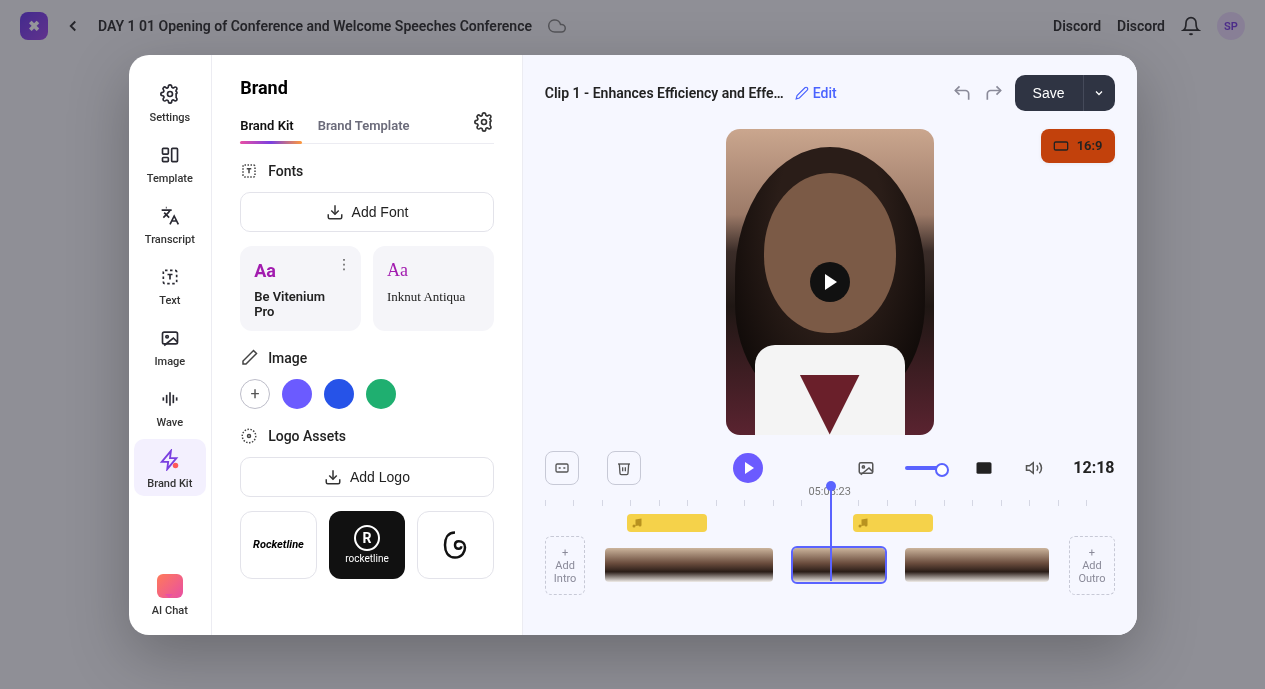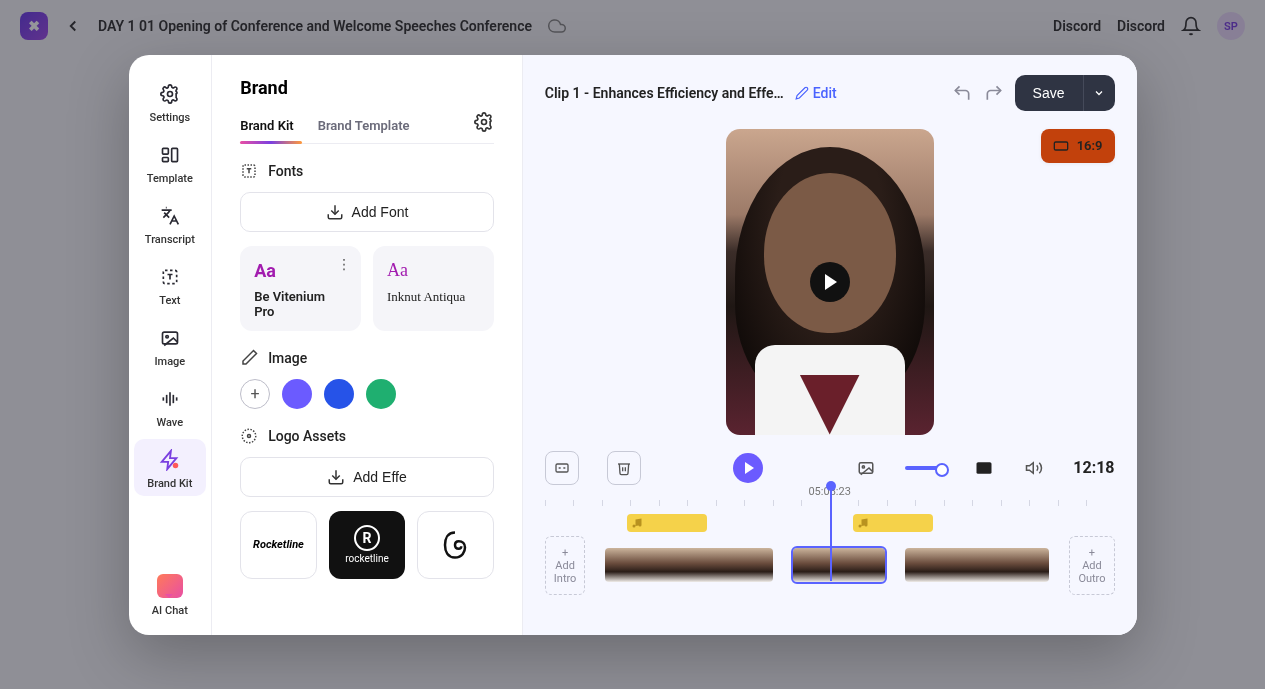--- a/index.html
+++ b/index.html
@@ -294,21 +294,21 @@
               </svg>
             </span>
           <span>Logo Assets</span>
         </div>
         <button class="add-btn">
           <svg width="18" height="18" viewBox="0 0 24 24" fill="none" stroke="#333" stroke-width="2">
               <path d="M21 15v4a2 2 0 0 1-2 2H5a2 2 0 0 1-2-2v-4"></path>
               <polyline points="7 10 12 15 17 10"></polyline>
               <line x1="12" y1="15" x2="12" y2="3"></line>
             </svg>
-          <span>Add Effe</span>
+          <span>Add Logo</span>
         </button>
         <div class="logo-cards">
           <div class="logo-card">
               <span style="font-style:italic">Rocketline</span>
             </div>
           <div class="logo-card dark">
             <div class="circ">R</div>
             <span style="font-size:10px;font-weight:400">rocketline</span>
           </div>
           <div class="logo-card threads">

